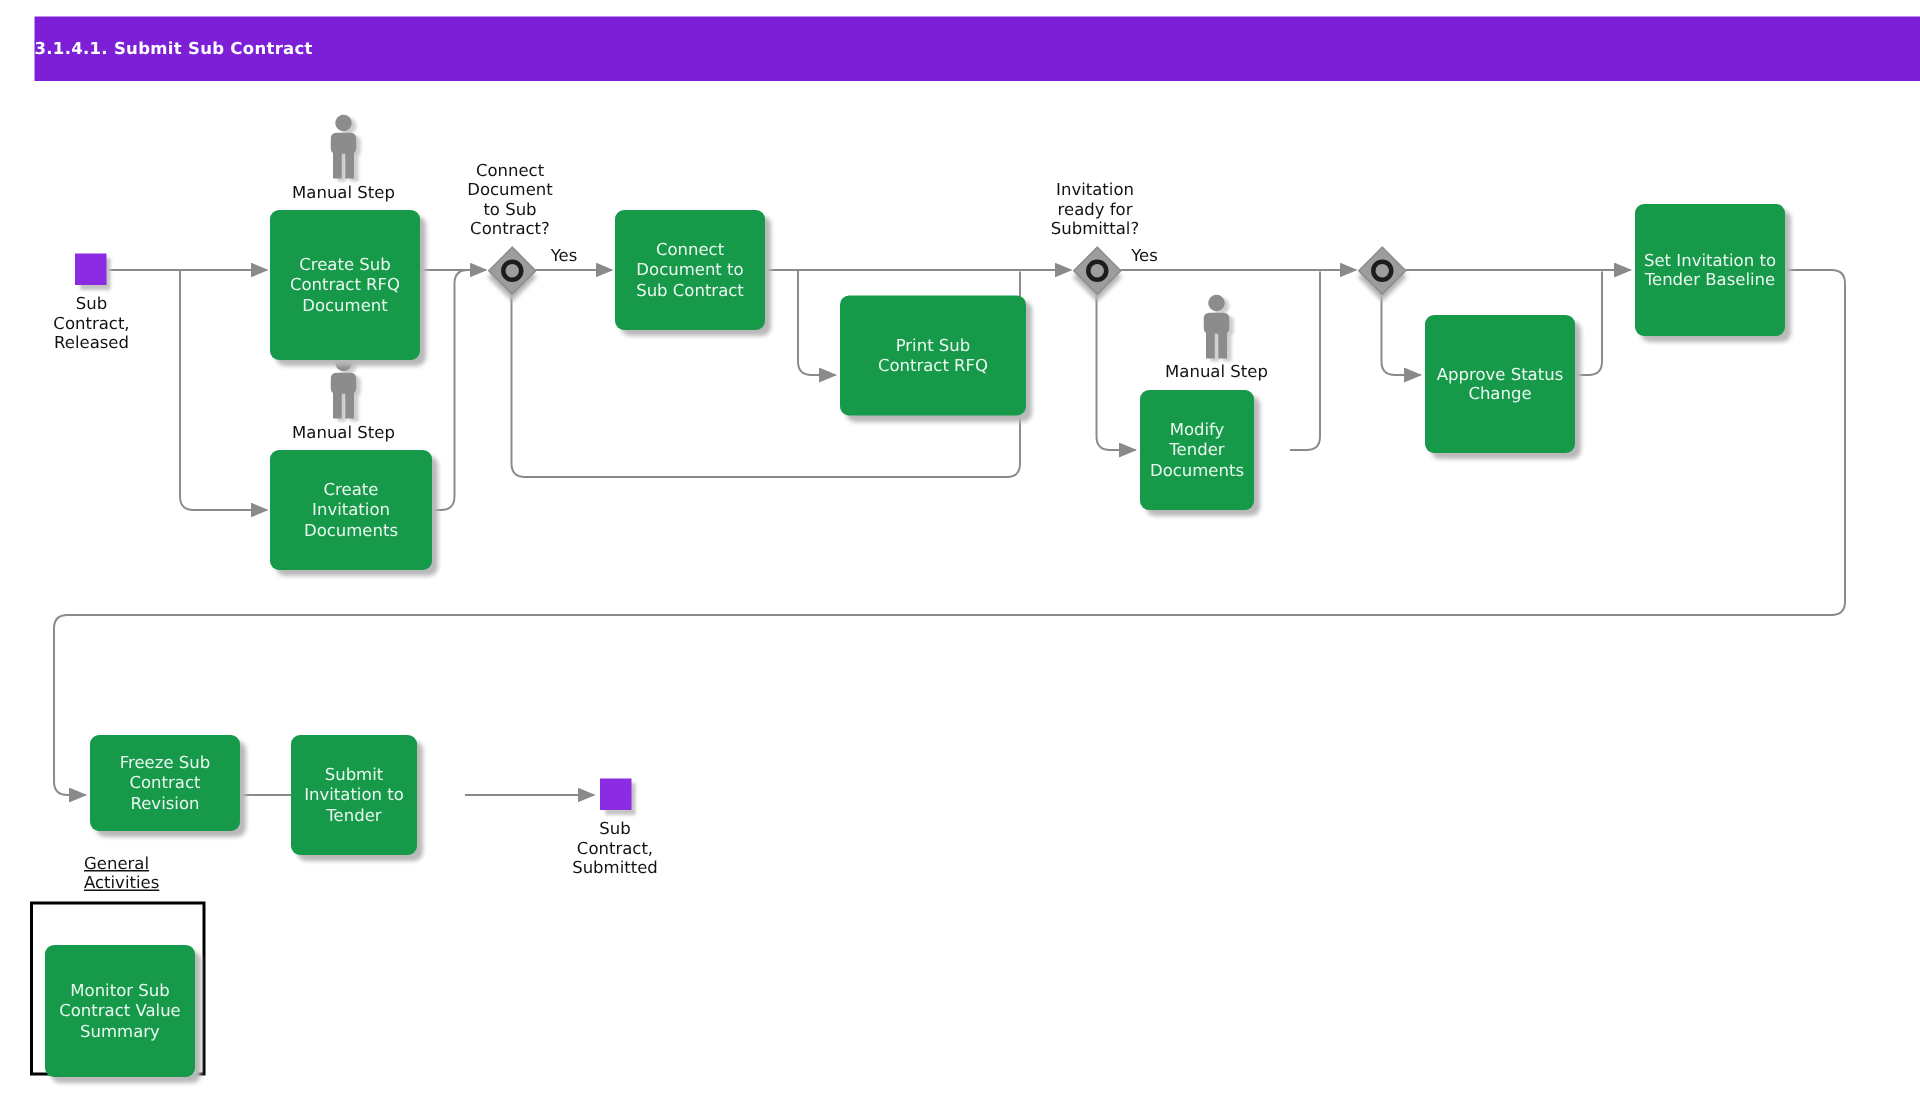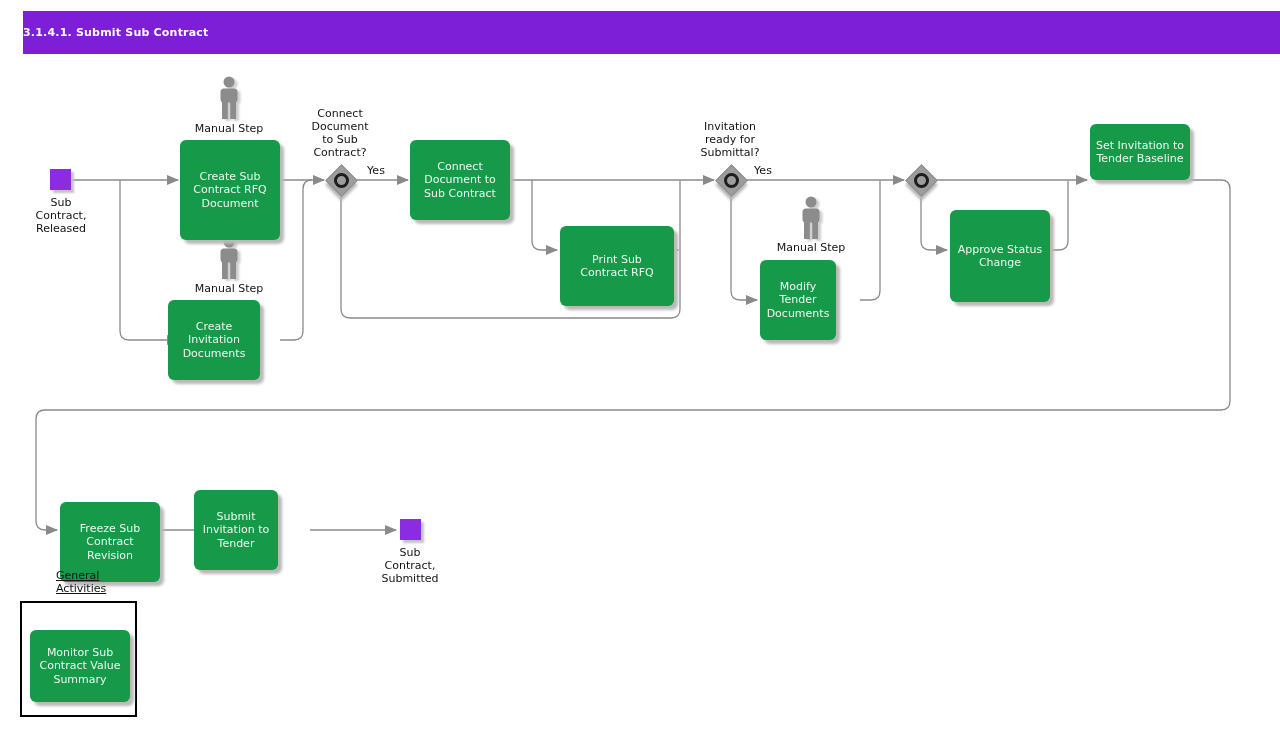--- a/index.html
+++ b/index.html
@@ -131,41 +131,41 @@
   </div>
   <div class="lbl" style="left:748px;top:164px;width:30px">Yes</div>
 
   <div class="gateway" style="left:910px;top:169px">
     <div class="ring"></div>
   </div>
 
   <div class="task" style="left:180px;top:140px;width:100px;height:100px">Create Sub
 Contract RFQ
 Document</div>
-  <div class="task" style="left:168px;top:300px;width:92px;height:80px">Create
+  <div class="task" style="left:180px;top:300px;width:108px;height:80px">Create
 Invitation
 Documents</div>
   <div class="task" style="left:410px;top:140px;width:100px;height:80px">Connect
 Document to
 Sub Contract</div>
-  <div class="task" style="left:560px;top:226px;width:114px;height:80px">Print Sub
+  <div class="task" style="left:560px;top:197px;width:124px;height:80px">Print Sub
 Contract RFQ</div>
   <div class="task" style="left:760px;top:260px;width:76px;height:80px">Modify Tender
 Documents</div>
   <div class="task" style="left:950px;top:210px;width:100px;height:92px">Approve Status
 Change</div>
-  <div class="task" style="left:1090px;top:124px;width:100px;height:56px">Set Invitation to
+  <div class="task" style="left:1090px;top:136px;width:100px;height:88px">Set Invitation to
 Tender Baseline</div>
-  <div class="task" style="left:60px;top:502px;width:100px;height:80px">Freeze Sub
+  <div class="task" style="left:60px;top:490px;width:100px;height:64px">Freeze Sub
 Contract
 Revision</div>
   <div class="task" style="left:194px;top:490px;width:84px;height:80px">Submit
 Invitation to
 Tender</div>
 
   <div class="lbl left" style="left:56px;top:569px;width:70px">General
 Activities</div>
   <div class="group-box"></div>
-  <div class="task" style="left:30px;top:630px;width:100px;height:72px">Monitor Sub
+  <div class="task" style="left:30px;top:630px;width:100px;height:88px">Monitor Sub
 Contract Value
 Summary</div>
 
 </div>
 
 </body></html>

